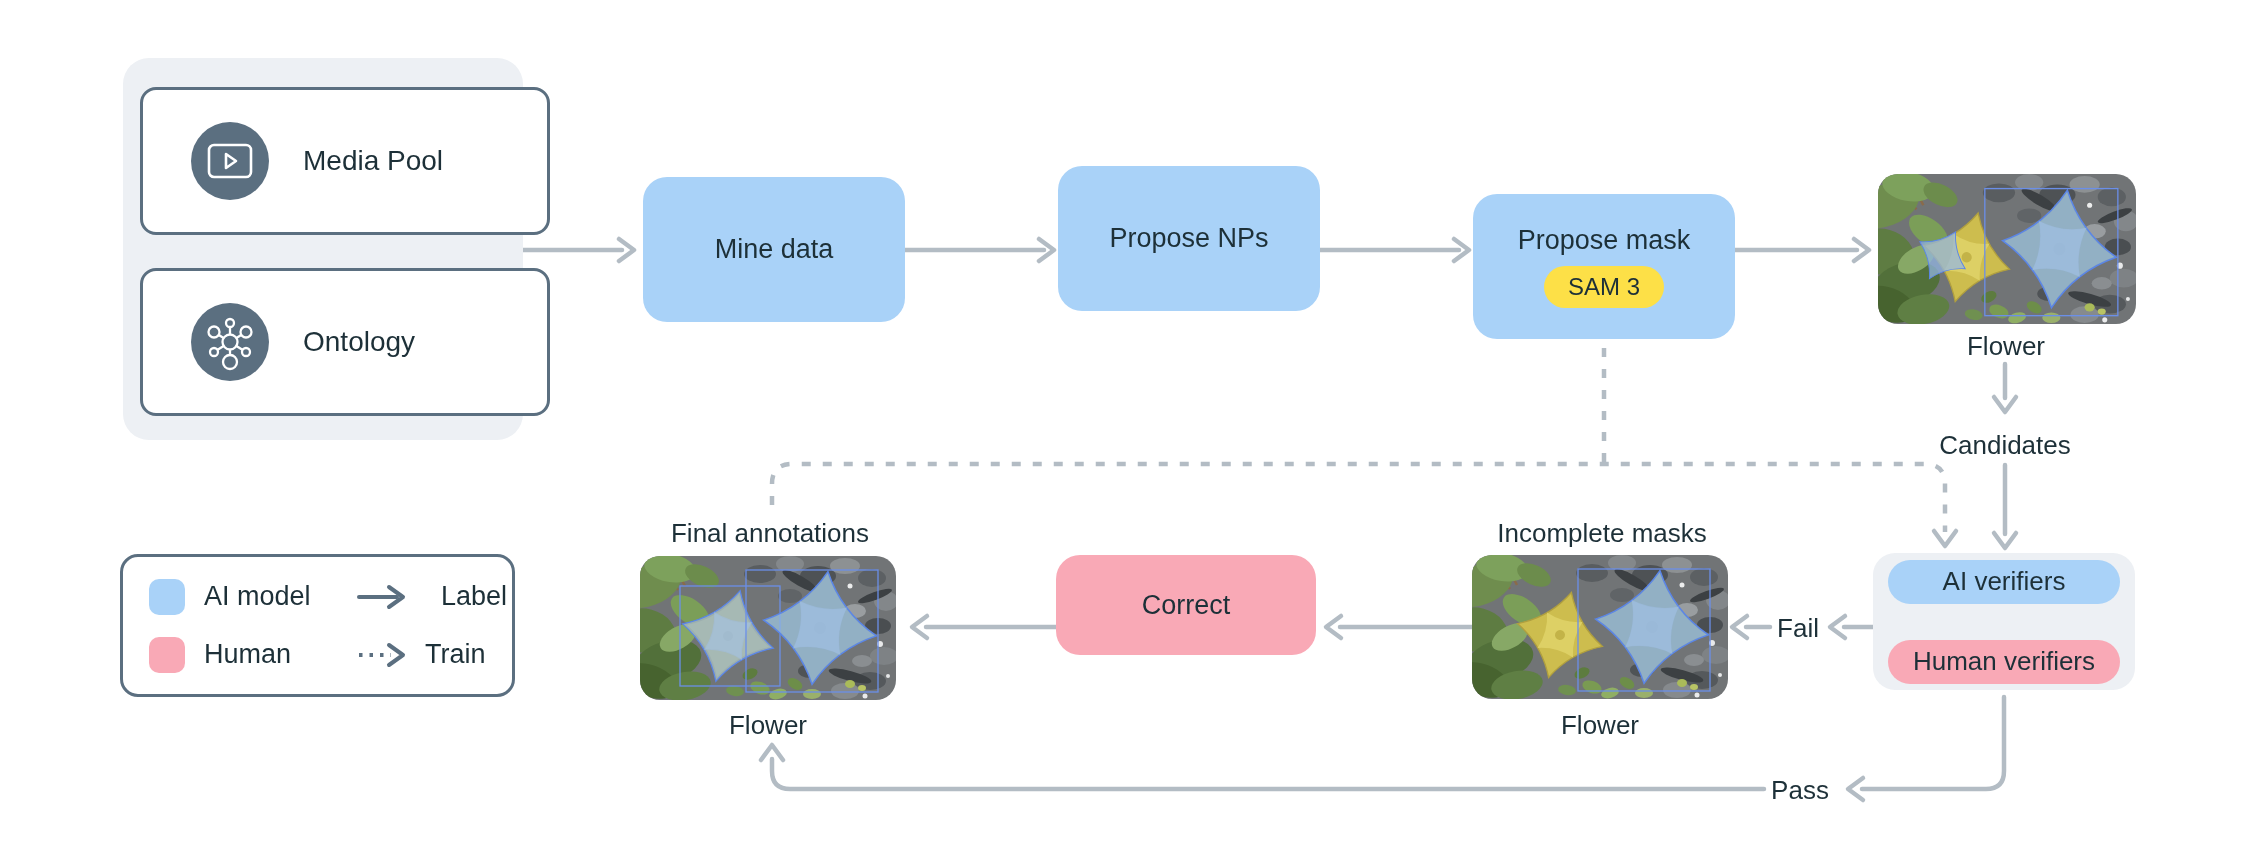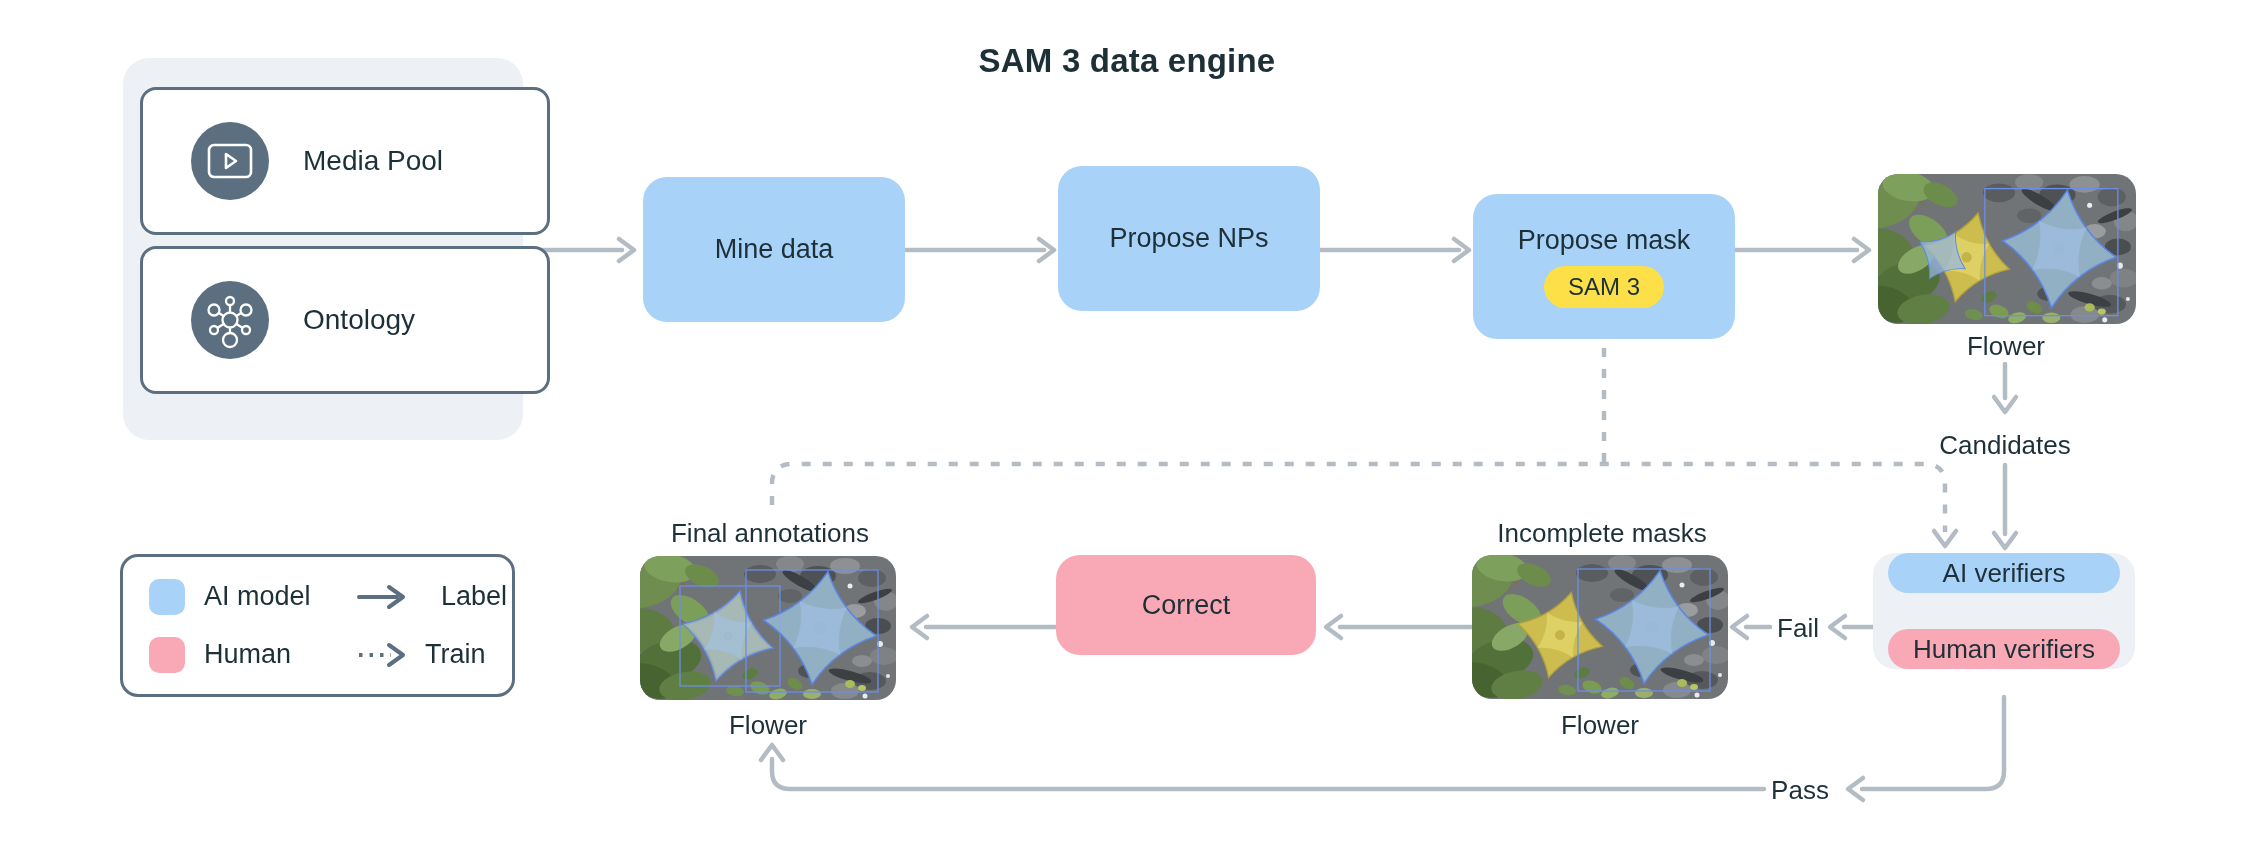--- a/index.html
+++ b/index.html
@@ -152,21 +152,20 @@
         </g>
       <g id="ov-final">
           <use href="#mask-yellow"></use>
           <use href="#bbox-yellow"></use>
           <use href="#mask-big"></use>
           <use href="#bbox-big"></use>
         </g>
     </defs>
   </svg>
 
-  <div class="abs title" style="left:927px;top:42px;width:400px;">SAM 3 data engine</div>
 
   <svg class="connectors" width="2252" height="844">
     <g>
       <path class="flow" d="M523,250 H622"></path>
         <path class="flow" d="M619,239 L634,250 L619,261"></path>
     </g>
     <g>
       <path class="flow" d="M905,250 H1044"></path>
         <path class="flow" d="M1039,239 L1054,250 L1039,261"></path>
     </g>
@@ -219,21 +218,21 @@
   <div class="abs panel" style="left:123px;top:58px;width:400px;height:382px;">
     <div class="card" style="top:29px;">
       <span class="icon-circle">
         <svg width="46" height="36" viewBox="0 0 46 36">
           <rect x="2" y="2" width="42" height="32" rx="5" fill="none" stroke="#fff" stroke-width="2.6"></rect>
           <path d="M19,11 L29,18 L19,25 Z" fill="none" stroke="#fff" stroke-width="2.6" stroke-linejoin="round"></path>
         </svg>
       </span>
       <span class="card-label">Media Pool</span>
     </div>
-    <div class="card" style="top:188px;">
+    <div class="card" style="top:210px;">
       <span class="icon-circle">
         <svg width="58" height="58" viewBox="-29 -29 58 58">
           <g stroke="#fff" stroke-width="2.3" fill="none">
             <path d="M0,0 L0,-19 M0,0 L16,-10 M0,0 L16,10 M0,0 L0,20 M0,0 L-16,10 M0,0 L-16,-10"></path>
             <circle r="7.5" fill="#5b6f80"></circle>
             <circle cx="0" cy="-19" r="4" fill="#5b6f80"></circle>
             <circle cx="16" cy="-10" r="5.5" fill="#5b6f80"></circle>
             <circle cx="16" cy="10" r="4" fill="#5b6f80"></circle>
             <circle cx="0" cy="20" r="7" fill="#5b6f80"></circle>
             <circle cx="-16" cy="10" r="4" fill="#5b6f80"></circle>
@@ -259,21 +258,21 @@
   <div class="abs shot" style="left:1878px;top:174px;width:258px;height:150px;">
     <svg viewBox="0 0 256 144" preserveAspectRatio="none">
         <use href="#scene"></use>
         <use href="#ov-cand"></use>
       </svg>
   </div>
   <div class="abs lbl" style="left:1906px;top:331px;width:200px;">Flower</div>
 
   <div class="abs lbl" style="left:1885px;top:430px;width:240px;">Candidates</div>
 
-  <div class="abs vpanel" style="left:1873px;top:553px;width:262px;height:116px;gap:36px;">
+  <div class="abs vpanel" style="left:1873px;top:553px;width:262px;height:137px;gap:36px;">
     <div class="vpill blue">
       <span>AI verifiers</span>
     </div>
     <div class="vpill pink">
       <span>Human verifiers</span>
     </div>
   </div>
 
   <div class="abs lbl" style="left:1748px;top:613px;width:100px;">Fail</div>
 

